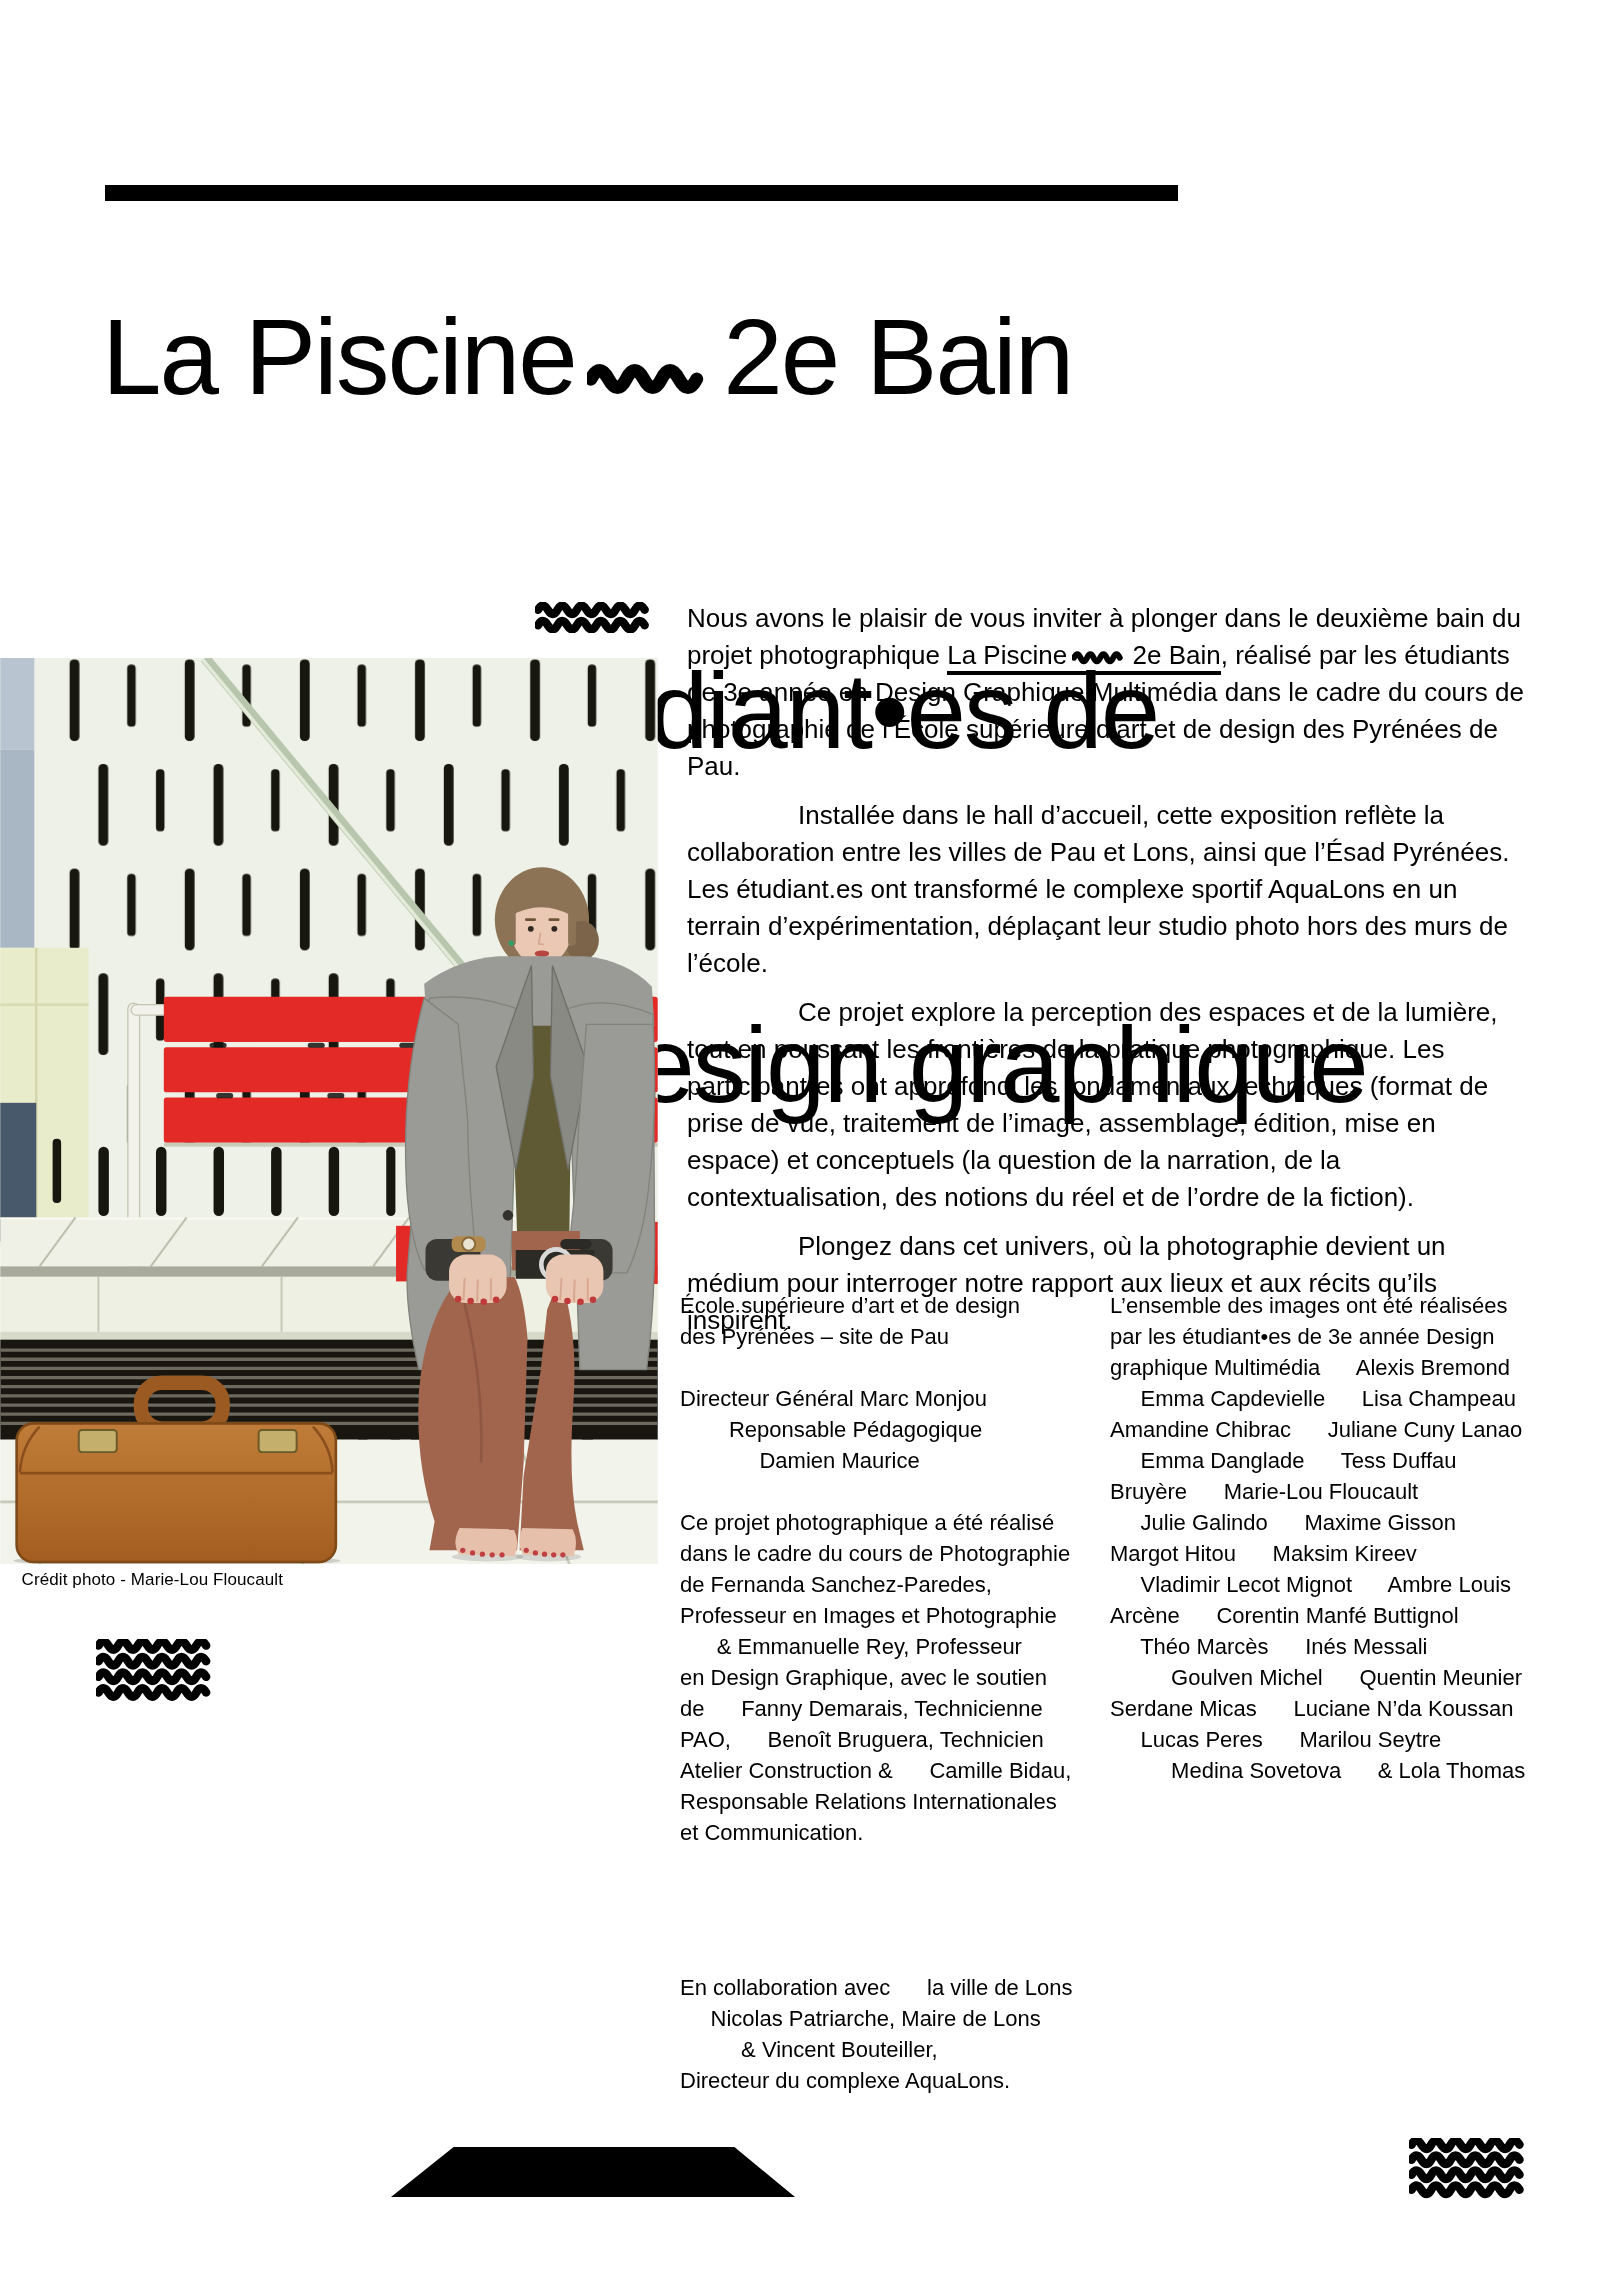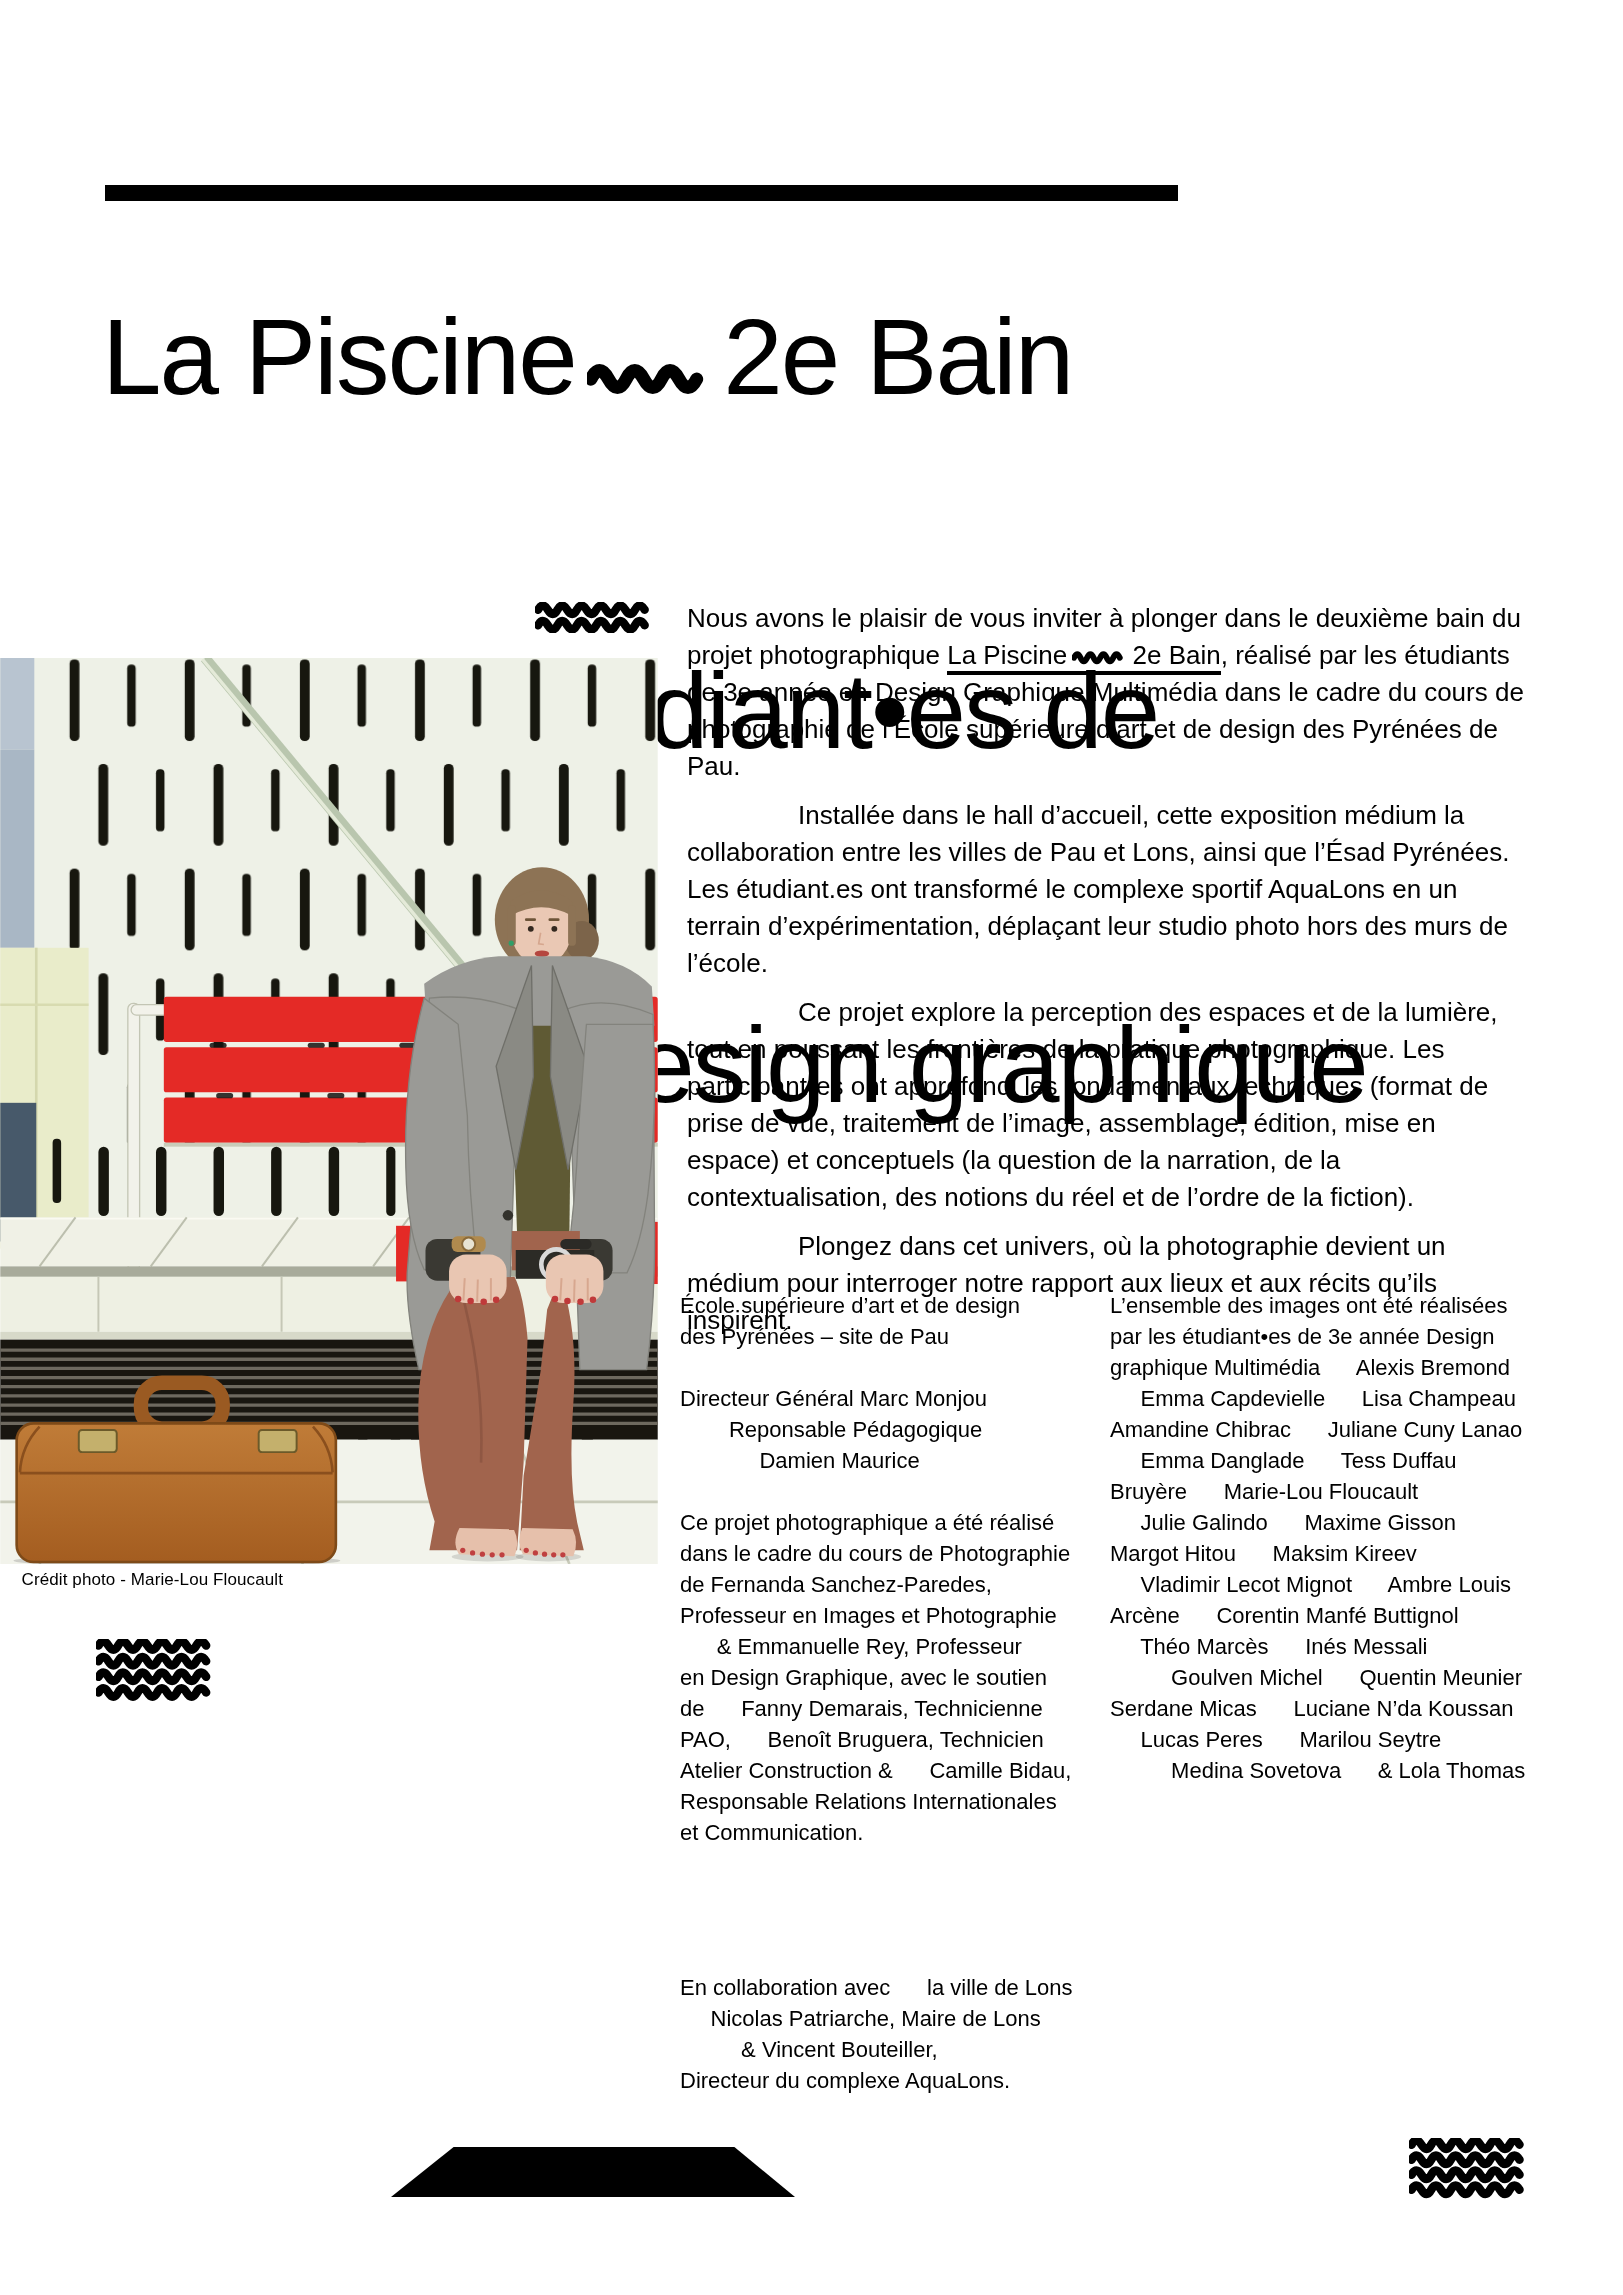--- a/index.html
+++ b/index.html
@@ -56,21 +56,21 @@
     <g fill="none" stroke="#000" stroke-width="13" stroke-linecap="round">
       <path d="M4,12 q7,-13 15,0 t15,0 t15,0 t15,0 t15,0 t15,0 t15,0 t15,0 t15,0 t15,0 t15,0"></path>
       <path d="M4,36 q7,-13 15,0 t15,0 t15,0 t15,0 t15,0 t15,0 t15,0 t15,0 t15,0 t15,0 t15,0"></path>
     </g>
   </svg>
 
   <section class="intro">
     <p><span>Nous avons le plaisir de vous inviter à plonger dans le deuxième bain du projet photographique </span><span class="phrase"><span>La Piscine</span><svg class="phrase-wave" width="55" height="17" viewBox="0 0 84 26">
             <path d="M3,15 q5,-11 10,0 t10,0 t10,0 t10,0 t10,0 t10,0 t10,0" fill="none" stroke="#000" stroke-width="9" stroke-linecap="round"></path>
           </svg><span>2e Bain</span></span><span>, réalisé par les étudiants de 3e année en Design Graphique Multimédia dans le cadre du cours de photographie de l’École supérieure d’art et de design des Pyrénées de Pau.</span></p>
-    <p class="ind">Installée dans le hall d’accueil, cette exposition médium la collaboration entre les villes de Pau et Lons, ainsi que l’Ésad Pyrénées. Les étudiant.es ont transformé le complexe sportif AquaLons en un terrain d’expérimentation, déplaçant leur studio photo hors des murs de l’école.</p>
+    <p class="ind">Installée dans le hall d’accueil, cette exposition reflète la collaboration entre les villes de Pau et Lons, ainsi que l’Ésad Pyrénées. Les étudiant.es ont transformé le complexe sportif AquaLons en un terrain d’expérimentation, déplaçant leur studio photo hors des murs de l’école.</p>
     <p class="ind">Ce projet explore la perception des espaces et de la lumière, tout en poussant les frontières de la pratique photographique. Les participant•es ont approfondi les fondamentaux techniques (format de prise de vue, traitement de l’image, assemblage, édition, mise en espace) et conceptuels (la question de la narration, de la contextualisation, des notions du réel et de l’ordre de la fiction).</p>
     <p class="ind">Plongez dans cet univers, où la photographie devient un médium pour interroger notre rapport aux lieux et aux récits qu’ils inspirent.</p>
   </section>
 
   <figure class="photo">
     <svg width="658" height="906" viewBox="0 0 1005 1385">
       <defs>
         <pattern id="dashes" patternUnits="userSpaceOnUse" x="88" y="2" width="176" height="320">
           <rect x="18" y="0" width="15" height="125" rx="7" fill="#17170f"></rect>
           <rect x="106" y="8" width="13" height="95" rx="6" fill="#17170f"></rect>

